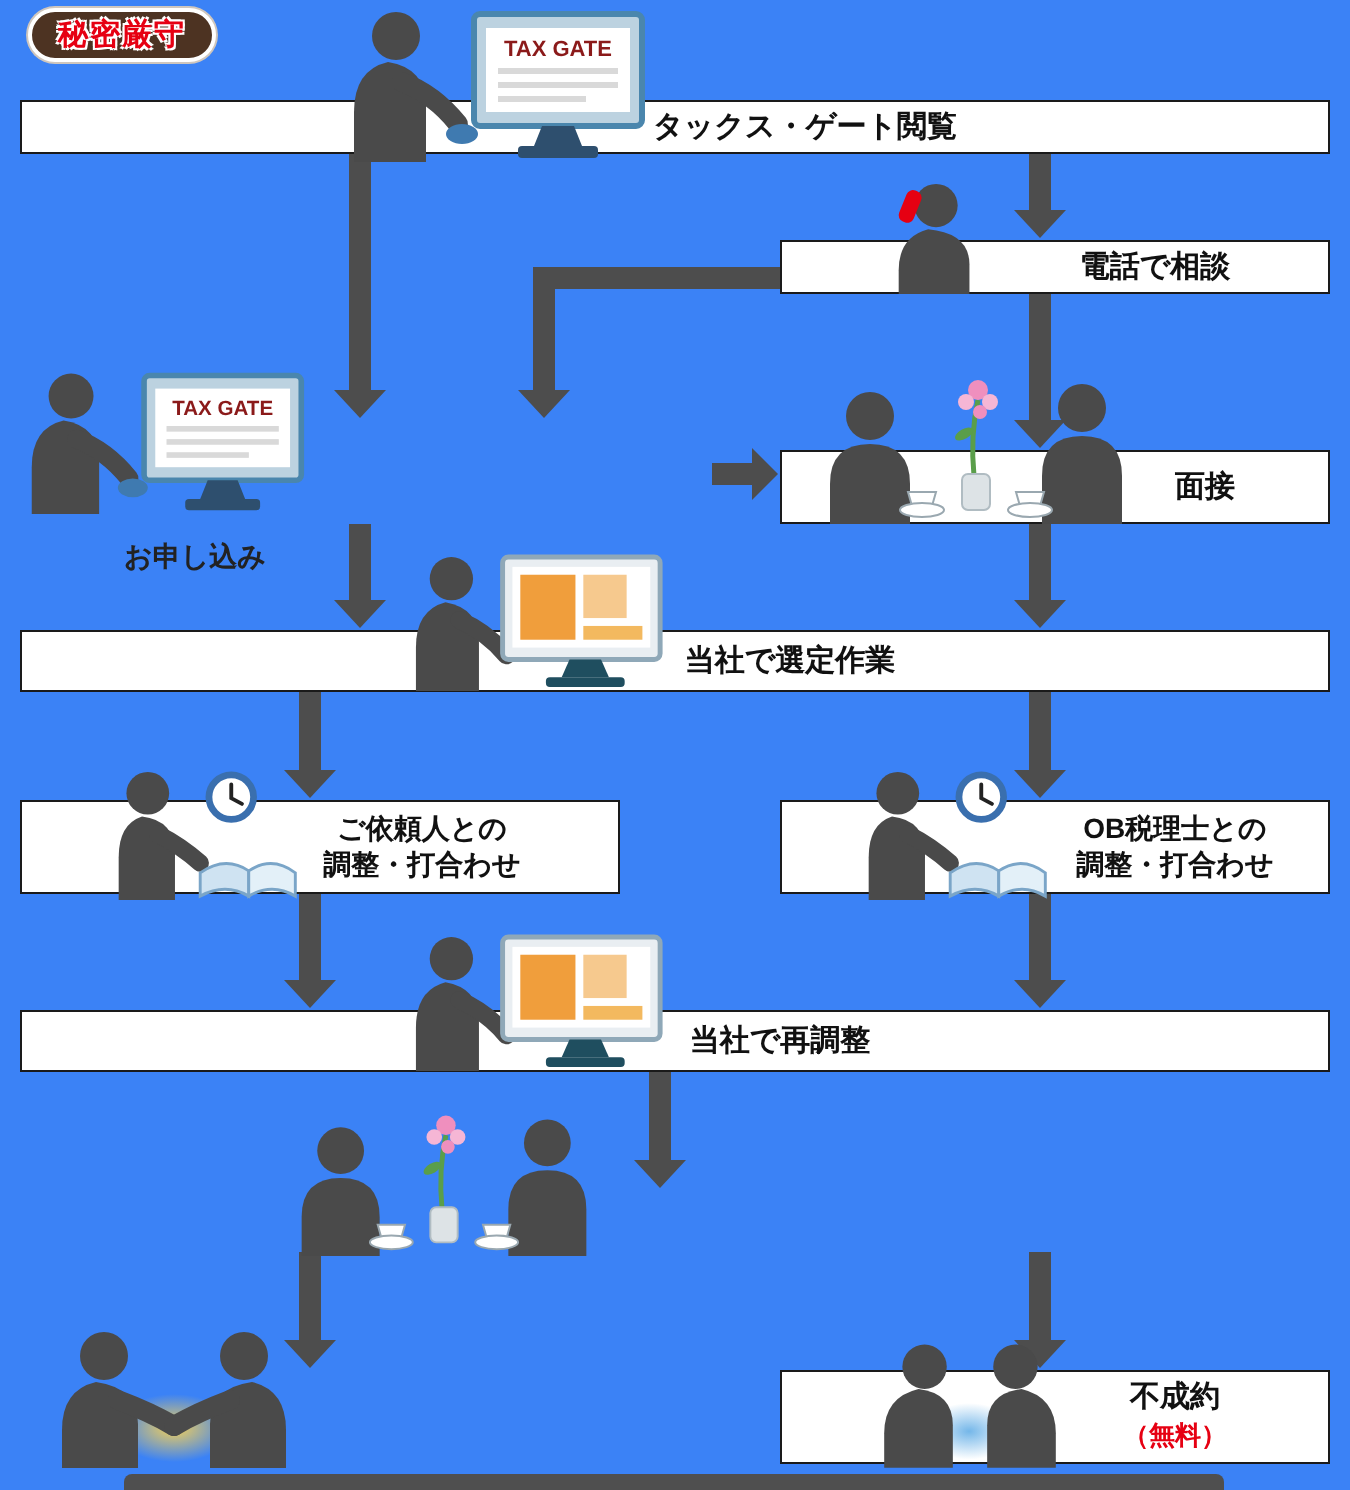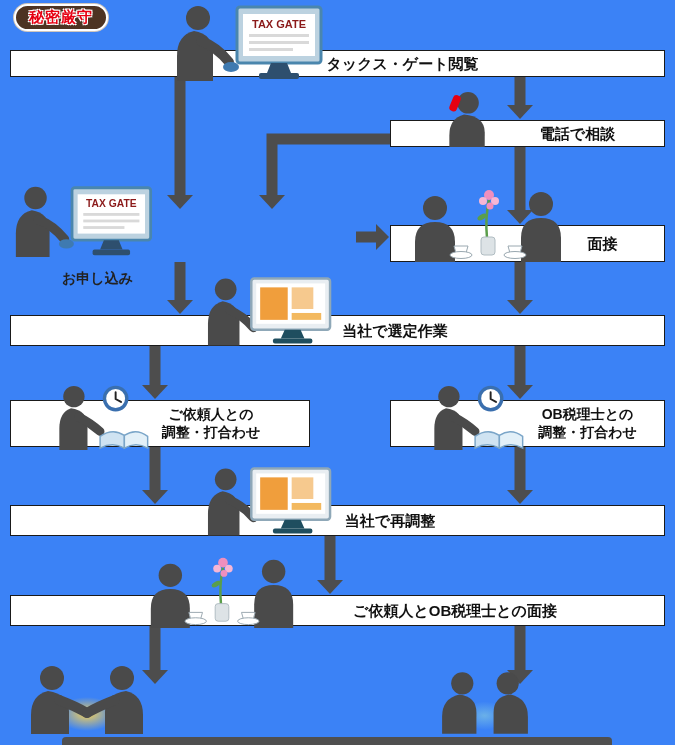--- a/index.html
+++ b/index.html
@@ -184,25 +184,26 @@
 
   <div class="box" style="left:390px;top:400px;width:275px;height:47px;padding-left:120px;">
     <span class="line small">OB税理士との</span>
     <span class="line small">調整・打合わせ</span>
   </div>
 
   <div class="box" style="left:10px;top:505px;width:655px;height:31px;padding-left:105px;">
     <span class="line">当社で再調整</span>
   </div>
 
-  <div class="box" style="left:10px;top:595px;width:655px;height:31px;padding-left:235px;">
-    <span class="line">ご依頼人とOB税理士との面接</span>
-  </div>
-
-
+
+
+  <div class="box" style="left:390px;top:685px;width:275px;height:47px;padding-left:120px;">
+    <span class="line">不成約</span>
+    <span class="note">（無料）</span>
+  </div>
 
   <div class="free-label" style="left:62px;top:270px;">お申し込み</div>
 
   <svg class="arrows" width="675" height="745">
     <g>
       <path d="M180 77 V196" stroke="#4d4d4d" stroke-width="11"></path>
       <path d="M167 195 L193 195 L180 209 Z" fill="#4d4d4d"></path>
     </g>
     <g>
       <path d="M520 77 V106" stroke="#4d4d4d" stroke-width="11"></path>

